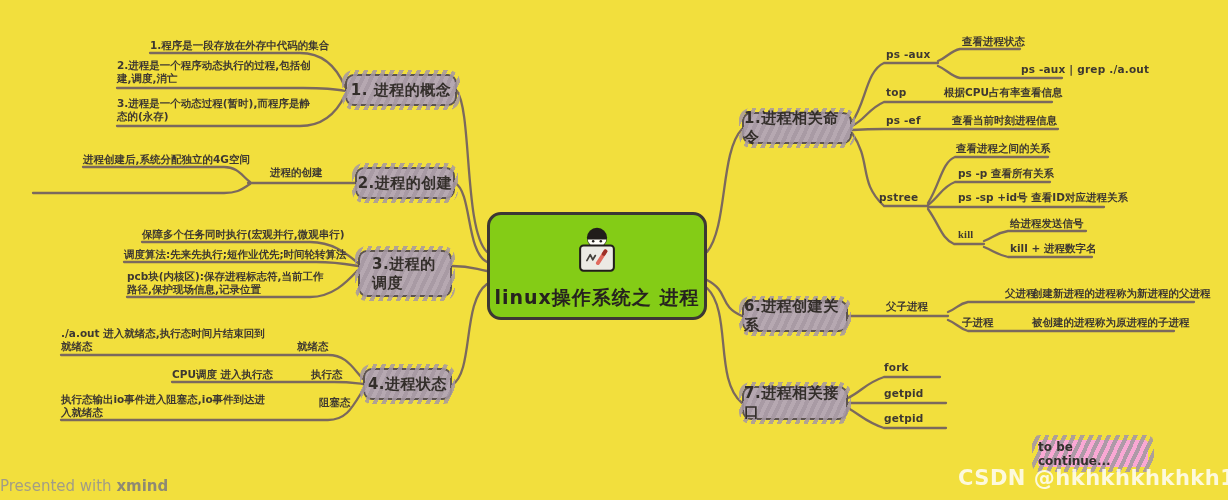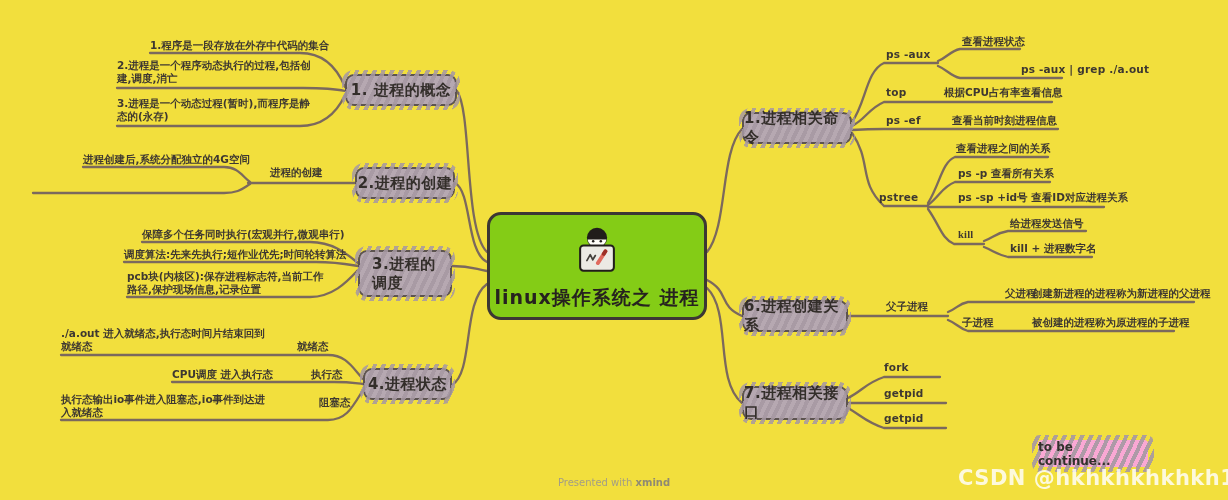--- a/index.html
+++ b/index.html
@@ -62,21 +62,21 @@
     border-radius:8px;
   }
 
   .watermark {
     position:absolute; z-index:4; left:958px; top:466px;
     font-size:21px; font-weight:600; color:rgba(255,255,255,.82);
     letter-spacing:.5px; white-space:nowrap;
   }
   .footer {
     position:absolute; z-index:2; left:0; right:0; top:477px;
-    text-align:center; font-size:10px; color:#a29d86;
+    font-size:15px; color:#a29d86;
   }
   .footer b { color:#8f8a73; }
 </style>
 </head>
 <body>
 
 <div id="canvas">
 
   <svg id="wires" width="1228" height="500" viewBox="0 0 1228 500">
 

